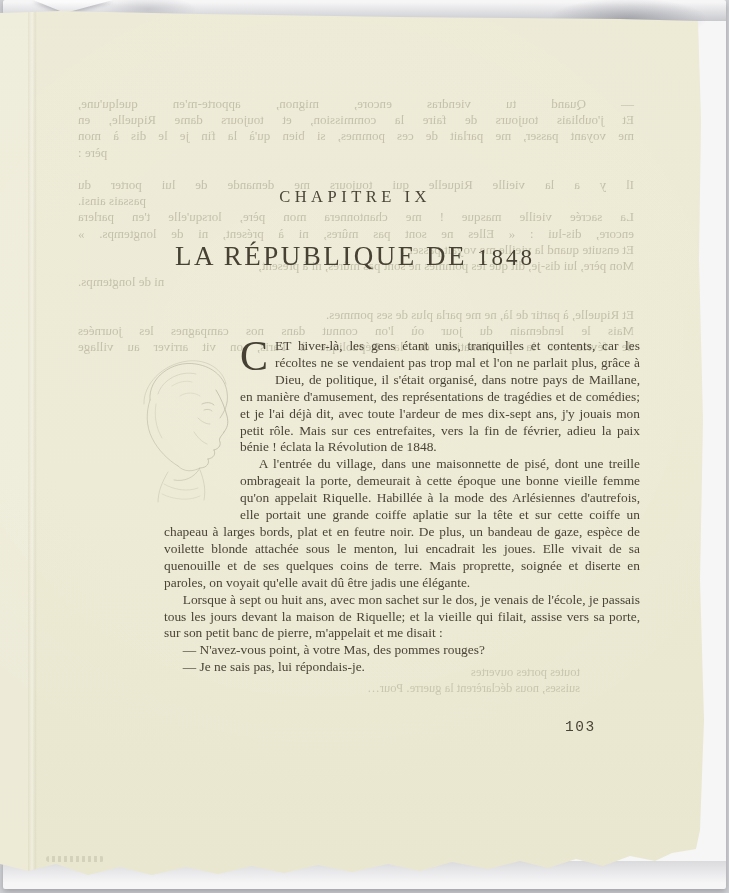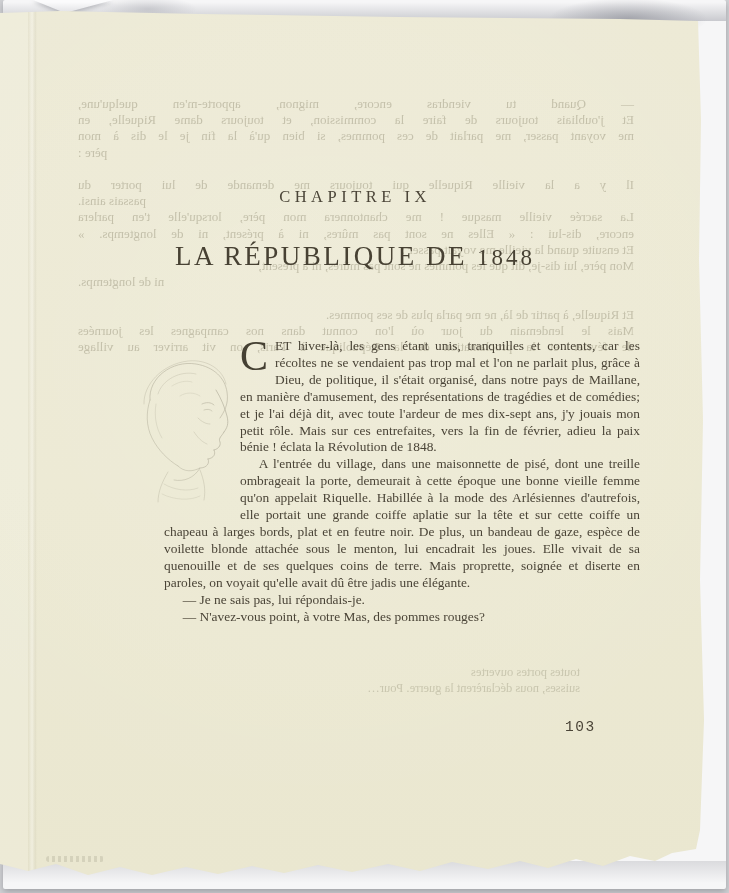--- a/index.html
+++ b/index.html
@@ -197,21 +197,22 @@
             <path d="M72,118 C76,128 78,138 76,148" opacity="0.45"></path>
             <path d="M36,132 C46,138 60,140 70,136" opacity="0.35"></path>
             <path d="M34,142 C46,148 62,149 72,144" opacity="0.3"></path>
             <path d="M44,34 C50,30 58,28 64,30" opacity="0.3"></path>
             <path d="M52,44 C58,40 66,40 72,44" opacity="0.3"></path>
           </g>
         </svg>
       </div>
       <p class="p1"><span class="dropcap">C</span><span>ET hiver-là, les gens étant unis, tranquilles et contents, car les récoltes ne se vendaient pas trop mal et l'on ne parlait plus, grâce à Dieu, de politique, il s'était organisé, dans notre pays de Maillane, en manière d'amusement, des représentations de tragédies et de comédies; et je l'ai déjà dit, avec toute l'ardeur de mes dix-sept ans, j'y jouais mon petit rôle. Mais sur ces entrefaites, vers la fin de février, adieu la paix bénie ! éclata la Révolution de 1848.</span></p>
       <p class="indent">A l'entrée du village, dans une maisonnette de pisé, dont une treille ombrageait la porte, demeurait à cette époque une bonne vieille femme qu'on appelait Riquelle. Habillée à la mode des Arlésiennes d'autrefois, elle portait une grande coiffe aplatie sur la tête et sur cette coiffe un chapeau à larges bords, plat et en feutre noir. De plus, un bandeau de gaze, espèce de voilette blonde attachée sous le menton, lui encadrait les joues. Elle vivait de sa quenouille et de ses quelques coins de terre. Mais proprette, soignée et diserte en paroles, on voyait qu'elle avait dû être jadis une élégante.</p>
+      <p class="indent">Lorsque à sept ou huit ans, avec mon sachet sur le dos, je venais de l'école, je passais tous les jours devant la maison de Riquelle; et la vieille qui filait, assise vers sa porte, sur son petit banc de pierre, m'appelait et me disait :</p>
+      <p class="indent">— N'avez-vous point, à votre Mas, des pommes rouges?</p>
       <p class="indent">— Je ne sais pas, lui répondais-je.</p>
-      <p class="indent">— N'avez-vous point, à votre Mas, des pommes rouges?</p>
     </div>
 
     <div class="pagenum">103</div>
     <div class="pencil"></div>
   </div>
 
 </div>
 
 </body></html>

